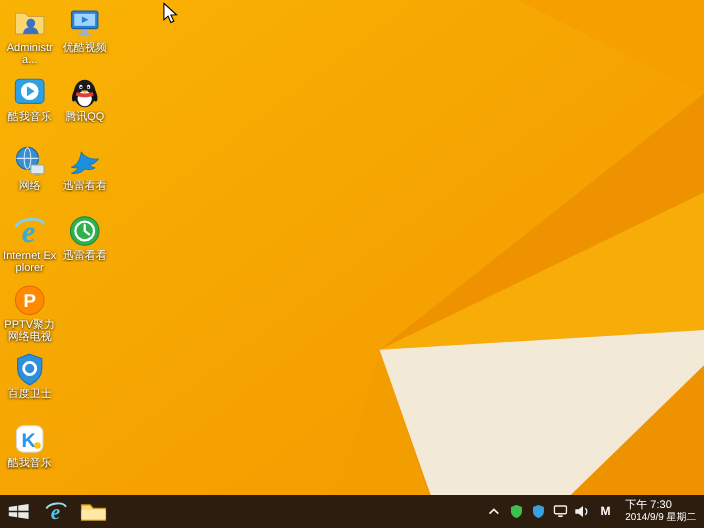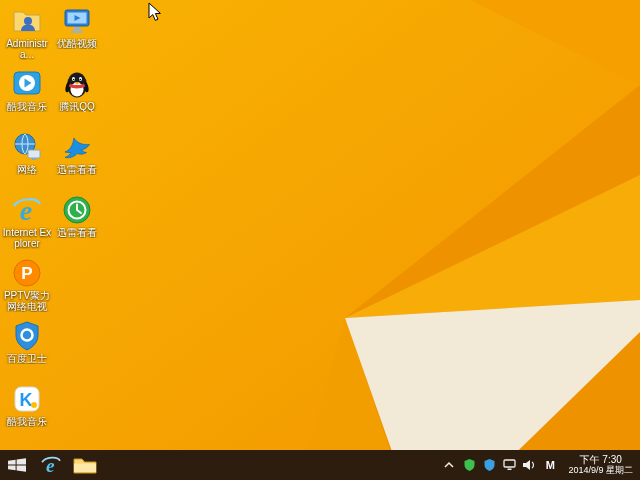--- a/index.html
+++ b/index.html
@@ -16,21 +16,21 @@
   .dicon-label{margin-top:1px;font-size:10px;line-height:11px;color:#fff;text-align:center;
                width:50px;max-height:23px;overflow:hidden;word-break:break-all;
                text-shadow:0 1px 2px rgba(0,0,0,.75),0 0 3px rgba(0,0,0,.5);}
   
   .taskbar{position:absolute;left:0;bottom:0;width:640px;height:30px;z-index:40;
            background:#2c1d0f;display:flex;align-items:center;}
   .tb-btn{width:34px;height:30px;display:flex;align-items:center;justify-content:center;}
   .tray{margin-left:auto;display:flex;align-items:center;gap:6px;padding-right:7px;height:30px;}
   .tray-ic{display:flex;align-items:center;justify-content:center;width:14px;height:14px;}
   .input-m{color:#fff;font-size:11px;font-weight:bold;width:16px;text-align:center;}
-  .clock{color:#fff;text-align:center;line-height:11px;padding-left:4px;}
+  .clock{color:#fff;line-height:11px;padding-left:4px;}
   .clock .t{font-size:10px;}
   .clock .d{font-size:9px;}
   .cursor{position:absolute;left:148px;top:2px;z-index:50;pointer-events:none;}
 </style>
 </head>
 <body>
 
 <div class="stage">
 
   <svg class="wallpaper" viewBox="0 0 640 480" preserveAspectRatio="none">

